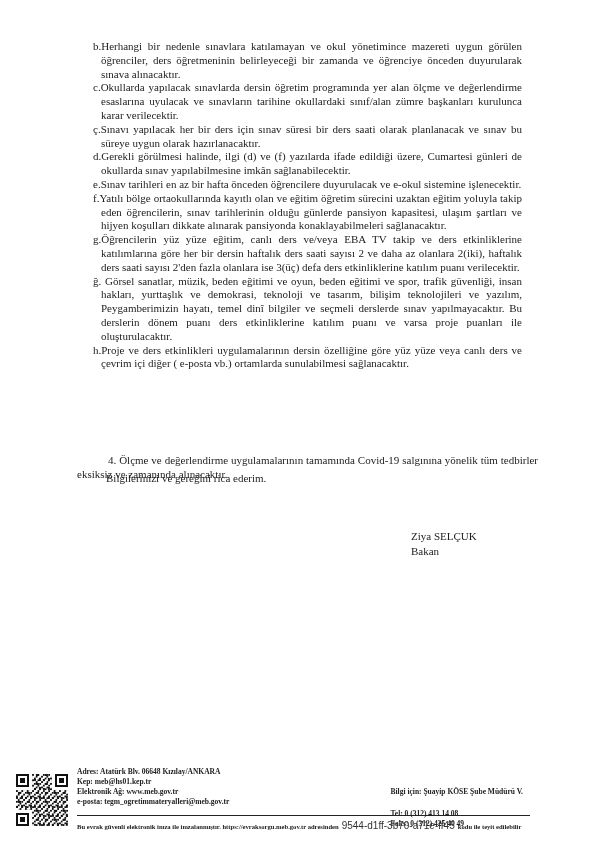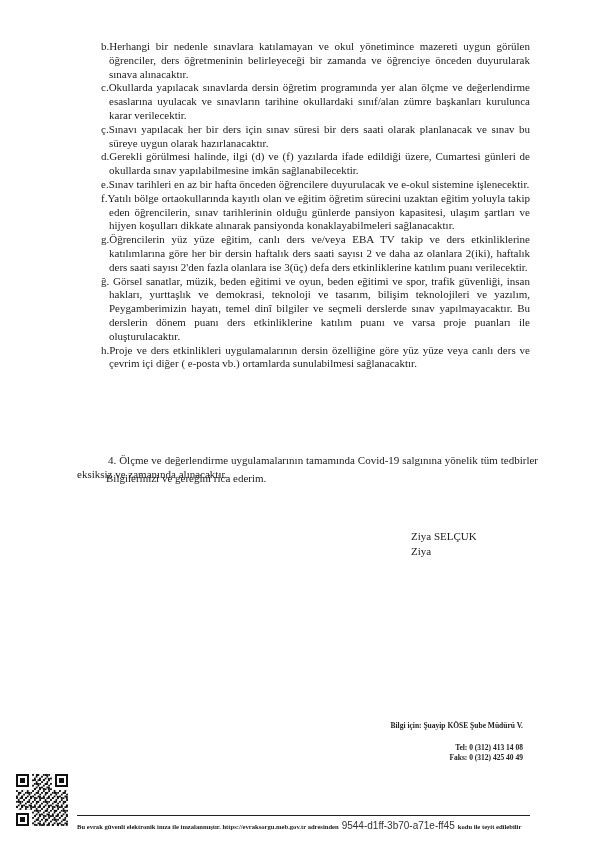--- a/index.html
+++ b/index.html
@@ -10,21 +10,20 @@
     color:#1c1c1c;
     font-family:"Liberation Serif", serif;
     font-size:11px;
     line-height:13.8px;
     overflow:hidden;
   }
   .list{
     position:absolute;
     left:93px;top:40px;
     width:429px;
-    margin-left:8px;
   }
   .list p{
     margin:0;
     padding-left:8px;
     text-indent:-8px;
     text-align:justify;
   }
   .para4{
     position:absolute;
     left:61px;top:438px;
@@ -57,24 +56,23 @@
   .dist-row{display:flex;}
   .dist-row .cell-l{width:198px;}
   
   .qr{position:absolute;left:16px;top:774px;}
   .addr{
     position:absolute;left:77px;top:767px;
     font-size:7.5px;line-height:10px;
     font-weight:bold;color:#222;
   }
   .contact{
-    position:absolute;right:77px;top:721px;
+    position:absolute;right:77px;top:787px;
     font-size:7.5px;line-height:10px;
     font-weight:bold;color:#222;
-    text-align:right;
     font-family:Liberation Serif, serif;
   }
   .contact .gap{height:12px;}
   .divider{
     position:absolute;left:77px;top:815px;
     width:453px;height:0;
     border-top:1.2px solid #222;
   }
   .verify{
     position:absolute;left:77px;top:819px;
@@ -104,21 +102,21 @@
     <p><span>ğ.</span><span> Görsel sanatlar, müzik, beden eğitimi ve oyun, beden eğitimi ve spor, trafik güvenliği, insan hakları, yurttaşlık ve demokrasi, teknoloji ve tasarım, bilişim teknolojileri ve yazılım, Peygamberimizin hayatı, temel dinî bilgiler ve seçmeli derslerde sınav yapılmayacaktır. Bu derslerin dönem puanı ders etkinliklerine katılım puanı ve varsa proje puanları ile oluşturulacaktır.</span></p>
     <p><span>h.</span><span>Proje ve ders etkinlikleri uygulamalarının dersin özelliğine göre yüz yüze veya canlı ders ve çevrim içi diğer ( e-posta vb.) ortamlarda sunulabilmesi sağlanacaktır.</span></p>
   </div>
 
   <p class="para4">4. Ölçme ve değerlendirme uygulamalarının tamamında Covid-19 salgınına yönelik tüm tedbirler eksiksiz ve zamanında alınacaktır.</p>
 
   <p class="closing">Bilgilerinizi ve gereğini rica ederim.</p>
 
   <div class="signature">
     <div>Ziya SELÇUK</div>
-    <div>Ziya</div>
+    <div>Bakan</div>
   </div>
 
 
   <div class="qr">
     <svg width="52" height="52" viewBox="0 0 29 29" shape-rendering="crispEdges" aria-hidden="true">
       <defs>
         <pattern id="qn1" width="3" height="3" patternUnits="userSpaceOnUse">
           <rect x="0" y="0" width="1" height="1" fill="#111"></rect>
           <rect x="2" y="1" width="1" height="1" fill="#111"></rect>
           <rect x="1" y="2" width="1" height="1" fill="#111"></rect>
@@ -140,20 +138,26 @@
         <rect x="2" y="2" width="3" height="3" fill="#111"></rect>
       <rect x="22" y="0" width="7" height="7" fill="#111"></rect>
         <rect x="23" y="1" width="5" height="5" fill="#fff"></rect>
         <rect x="24" y="2" width="3" height="3" fill="#111"></rect>
       <rect x="0" y="22" width="7" height="7" fill="#111"></rect>
         <rect x="1" y="23" width="5" height="5" fill="#fff"></rect>
         <rect x="2" y="24" width="3" height="3" fill="#111"></rect>
     </svg>
   </div>
 
+  <div class="addr">
+    <div>Adres: Atatürk Blv. 06648 Kızılay/ANKARA</div>
+    <div>Kep: meb@hs01.kep.tr</div>
+    <div>Elektronik Ağ: www.meb.gov.tr</div>
+    <div>e-posta: tegm_ogretimmateryalleri@meb.gov.tr</div>
+  </div>
 
   <div class="contact">
     <div>Bilgi için: Şuayip KÖSE Şube Müdürü V.</div>
     <div class="gap"></div>
     <div>Tel: 0 (312) 413 14 08</div>
     <div>Faks: 0 (312) 425 40 49</div>
   </div>
 
   <div class="divider"></div>
 

